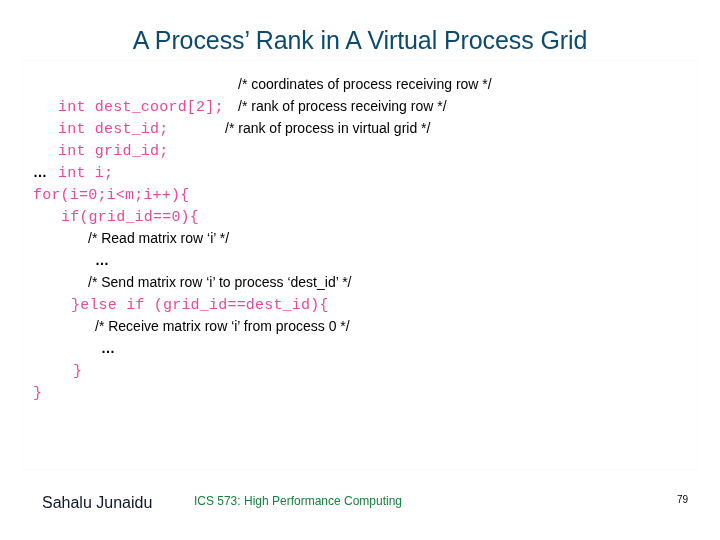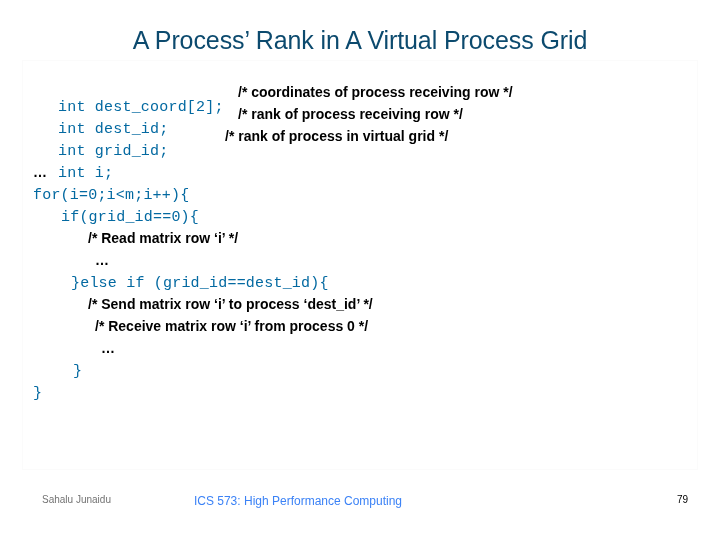--- a/index.html
+++ b/index.html
@@ -48,28 +48,27 @@
     height: 22px;
     line-height: 22px;
     white-space: pre;
     font-size: 15px;
     color: #000000;
   }
   .mono {
     font-family: "Liberation Mono", "DejaVu Sans Mono", monospace;
     font-size: 15px;
     letter-spacing: 0.2px;
-    color: #0369a1;
+    color: #ec4899;
   }
   .cmt {
     font-family: "Liberation Sans", sans-serif;
-    font-weight: bold;
+    font-weight: normal;
     font-size: 14px;
     color: #000000;
-    margin-top: 8px;
   }
   
   .decl {
     position: relative;
   }
   .decl .cmt {
     position: absolute;
     top: 0;
   }
   .decl-c0 .cmt { left: 205px; }
@@ -95,32 +94,32 @@
     position: absolute;
     left: 0;
     top: 494px;
     width: 720px;
     height: 20px;
   }
   .footer-left {
     position: absolute;
     left: 42px;
     top: 0;
-    font-size: 10px;
-    color: #737373;
+    font-size: 16px;
+    color: #0f172a;
     white-space: nowrap;
   }
   .footer-center {
     position: absolute;
     left: 0;
     top: 0;
     width: 596px;
     text-align: center;
     font-size: 12px;
-    color: #3b82f6;
+    color: #15803d;
     white-space: nowrap;
   }
   .footer-right {
     position: absolute;
     right: 32px;
     top: 0;
     font-size: 10px;
     color: #000000;
     white-space: nowrap;
   }
@@ -150,22 +149,22 @@
       <span class="mono">int i;</span>
       <span class="cmt"></span>
     </div>
 
     <div id="code-body">
         <div class="code-line ind-0"><span class="dots">…</span></div>
         <div class="code-line ind-0"><span class="mono">for(i=0;i&lt;m;i++){</span></div>
         <div class="code-line ind-1"><span class="mono">if(grid_id==0){</span></div>
         <div class="code-line ind-3"><span class="cmt">/* Read matrix row ‘i’ */</span></div>
         <div class="code-line ind-4"><span class="dots">…</span></div>
+        <div class="code-line ind-3"><span class="cmt">/* Send matrix row ‘i’ to process ‘dest_id’ */</span></div>
         <div class="code-line ind-2"><span class="mono">}else if (grid_id==dest_id){</span></div>
-        <div class="code-line ind-3"><span class="cmt">/* Send matrix row ‘i’ to process ‘dest_id’ */</span></div>
         <div class="code-line ind-4"><span class="cmt">/* Receive matrix row ‘i’ from process 0 */</span></div>
         <div class="code-line ind-6"><span class="dots">…</span></div>
         <div class="code-line ind-5"><span class="mono">}</span></div>
         <div class="code-line ind-0"><span class="mono">}</span></div>
       </div>
 
   </div>
 
   <div class="footer">
     <span class="footer-left">Sahalu Junaidu</span>

